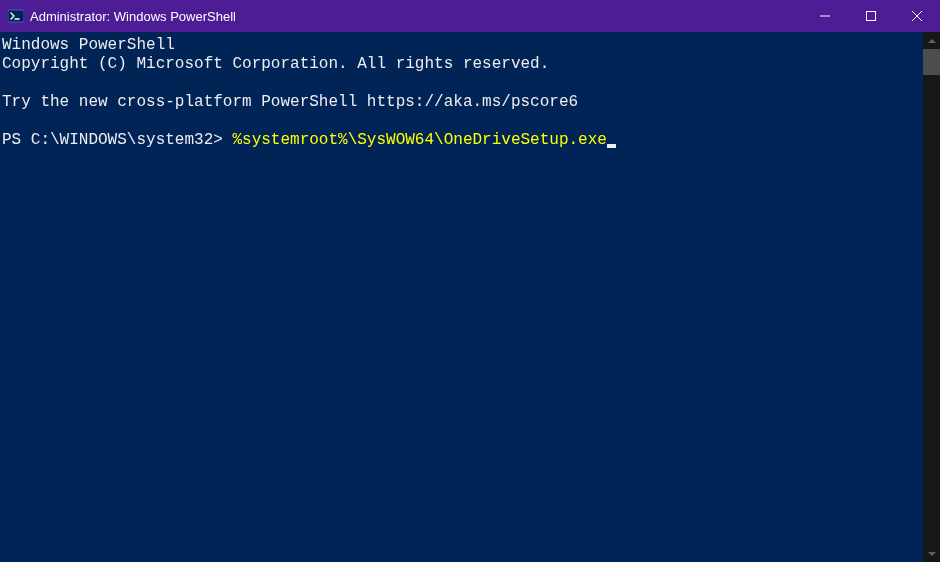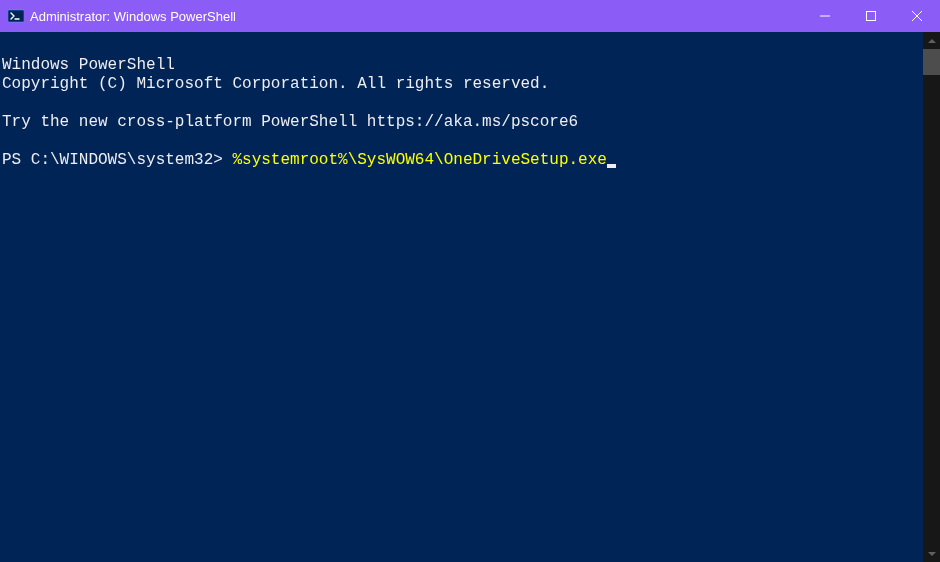--- a/index.html
+++ b/index.html
@@ -20,21 +20,21 @@
       width: 940px;
       height: 562px;
       background: #000;
       display: flex;
       flex-direction: column;
       position: relative;
     }
     
     .titlebar {
       height: 32px;
-      background: #8b5cf6;
+      background: #4c1d95;
       display: flex;
       align-items: center;
       color: #fff;
       font-size: 13px;
       user-select: none;
     }
     
     .titlebar-icon {
       width: 16px;
       height: 16px;
@@ -75,21 +75,20 @@
     
     .terminal-content {
       flex: 1;
       padding: 4px 8px 4px 2px;
       font-family: Consolas, "Courier New", monospace;
       font-size: 16px;
       line-height: 19px;
       color: #eeedf0;
       white-space: pre;
       overflow: hidden;
-      margin-top: 20px;
     }
     
     .terminal-line {
       white-space: pre;
     }
     
     .command-text {
       color: #ffff00;
     }
     

